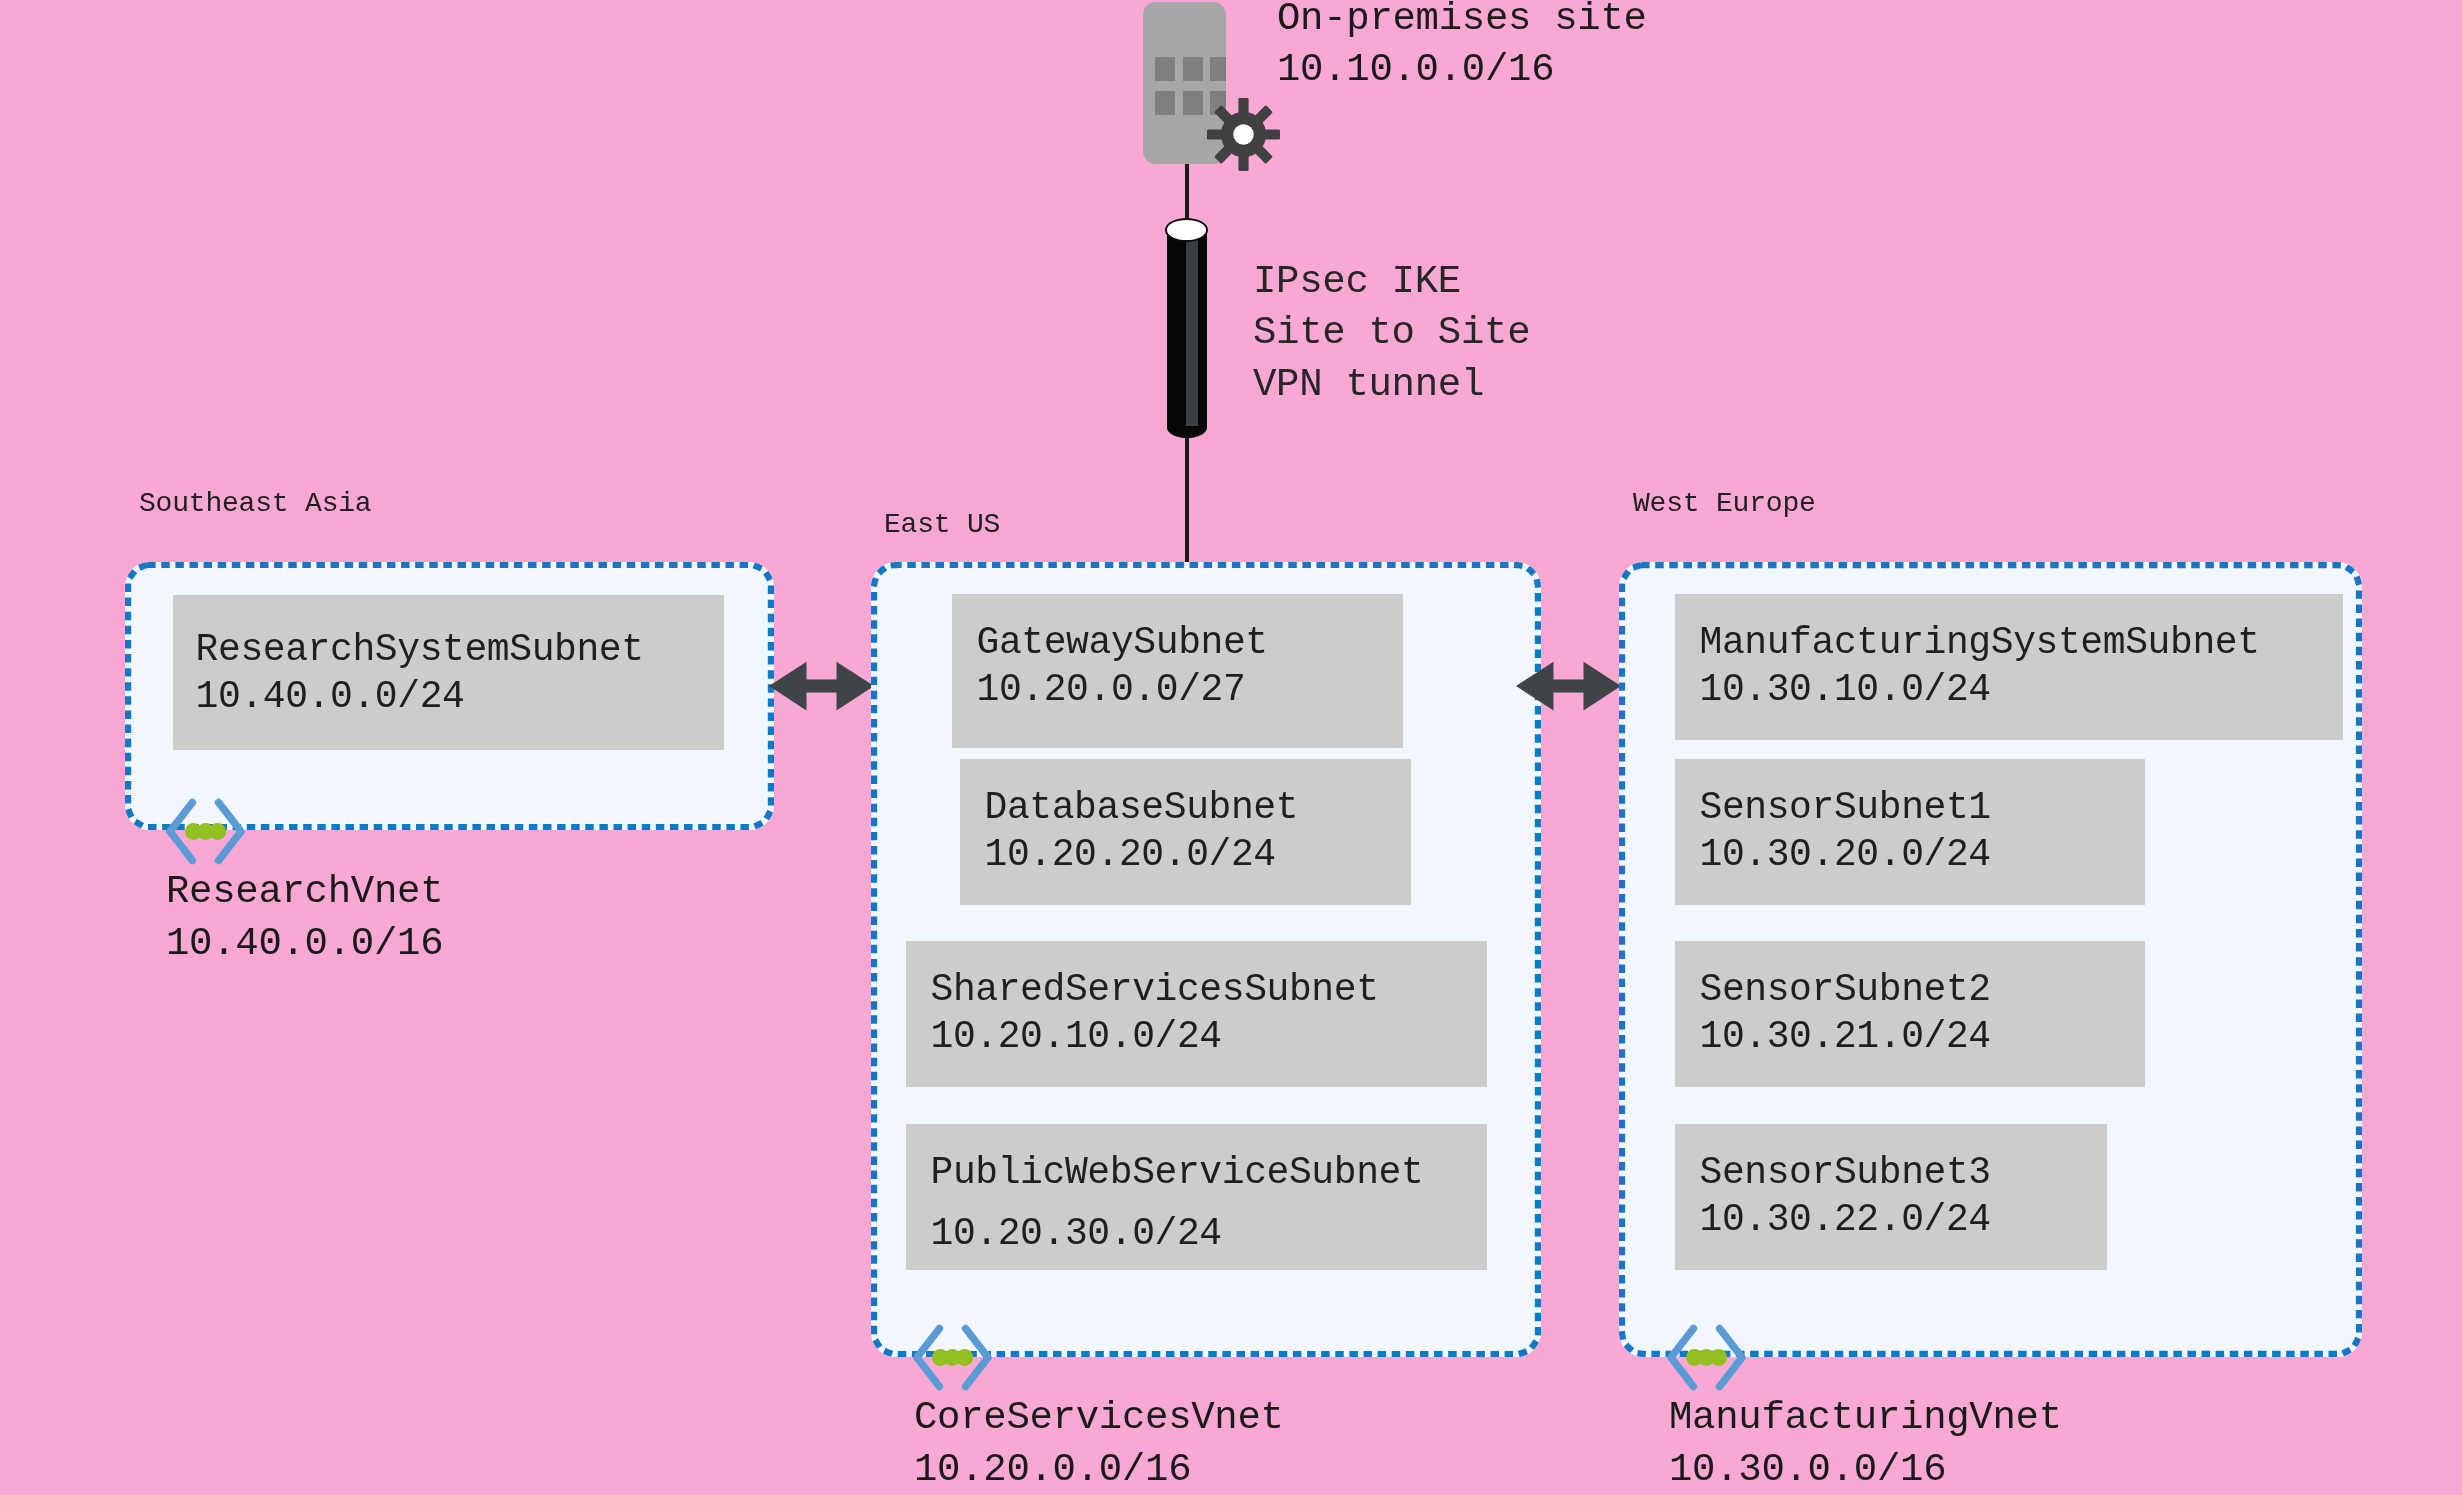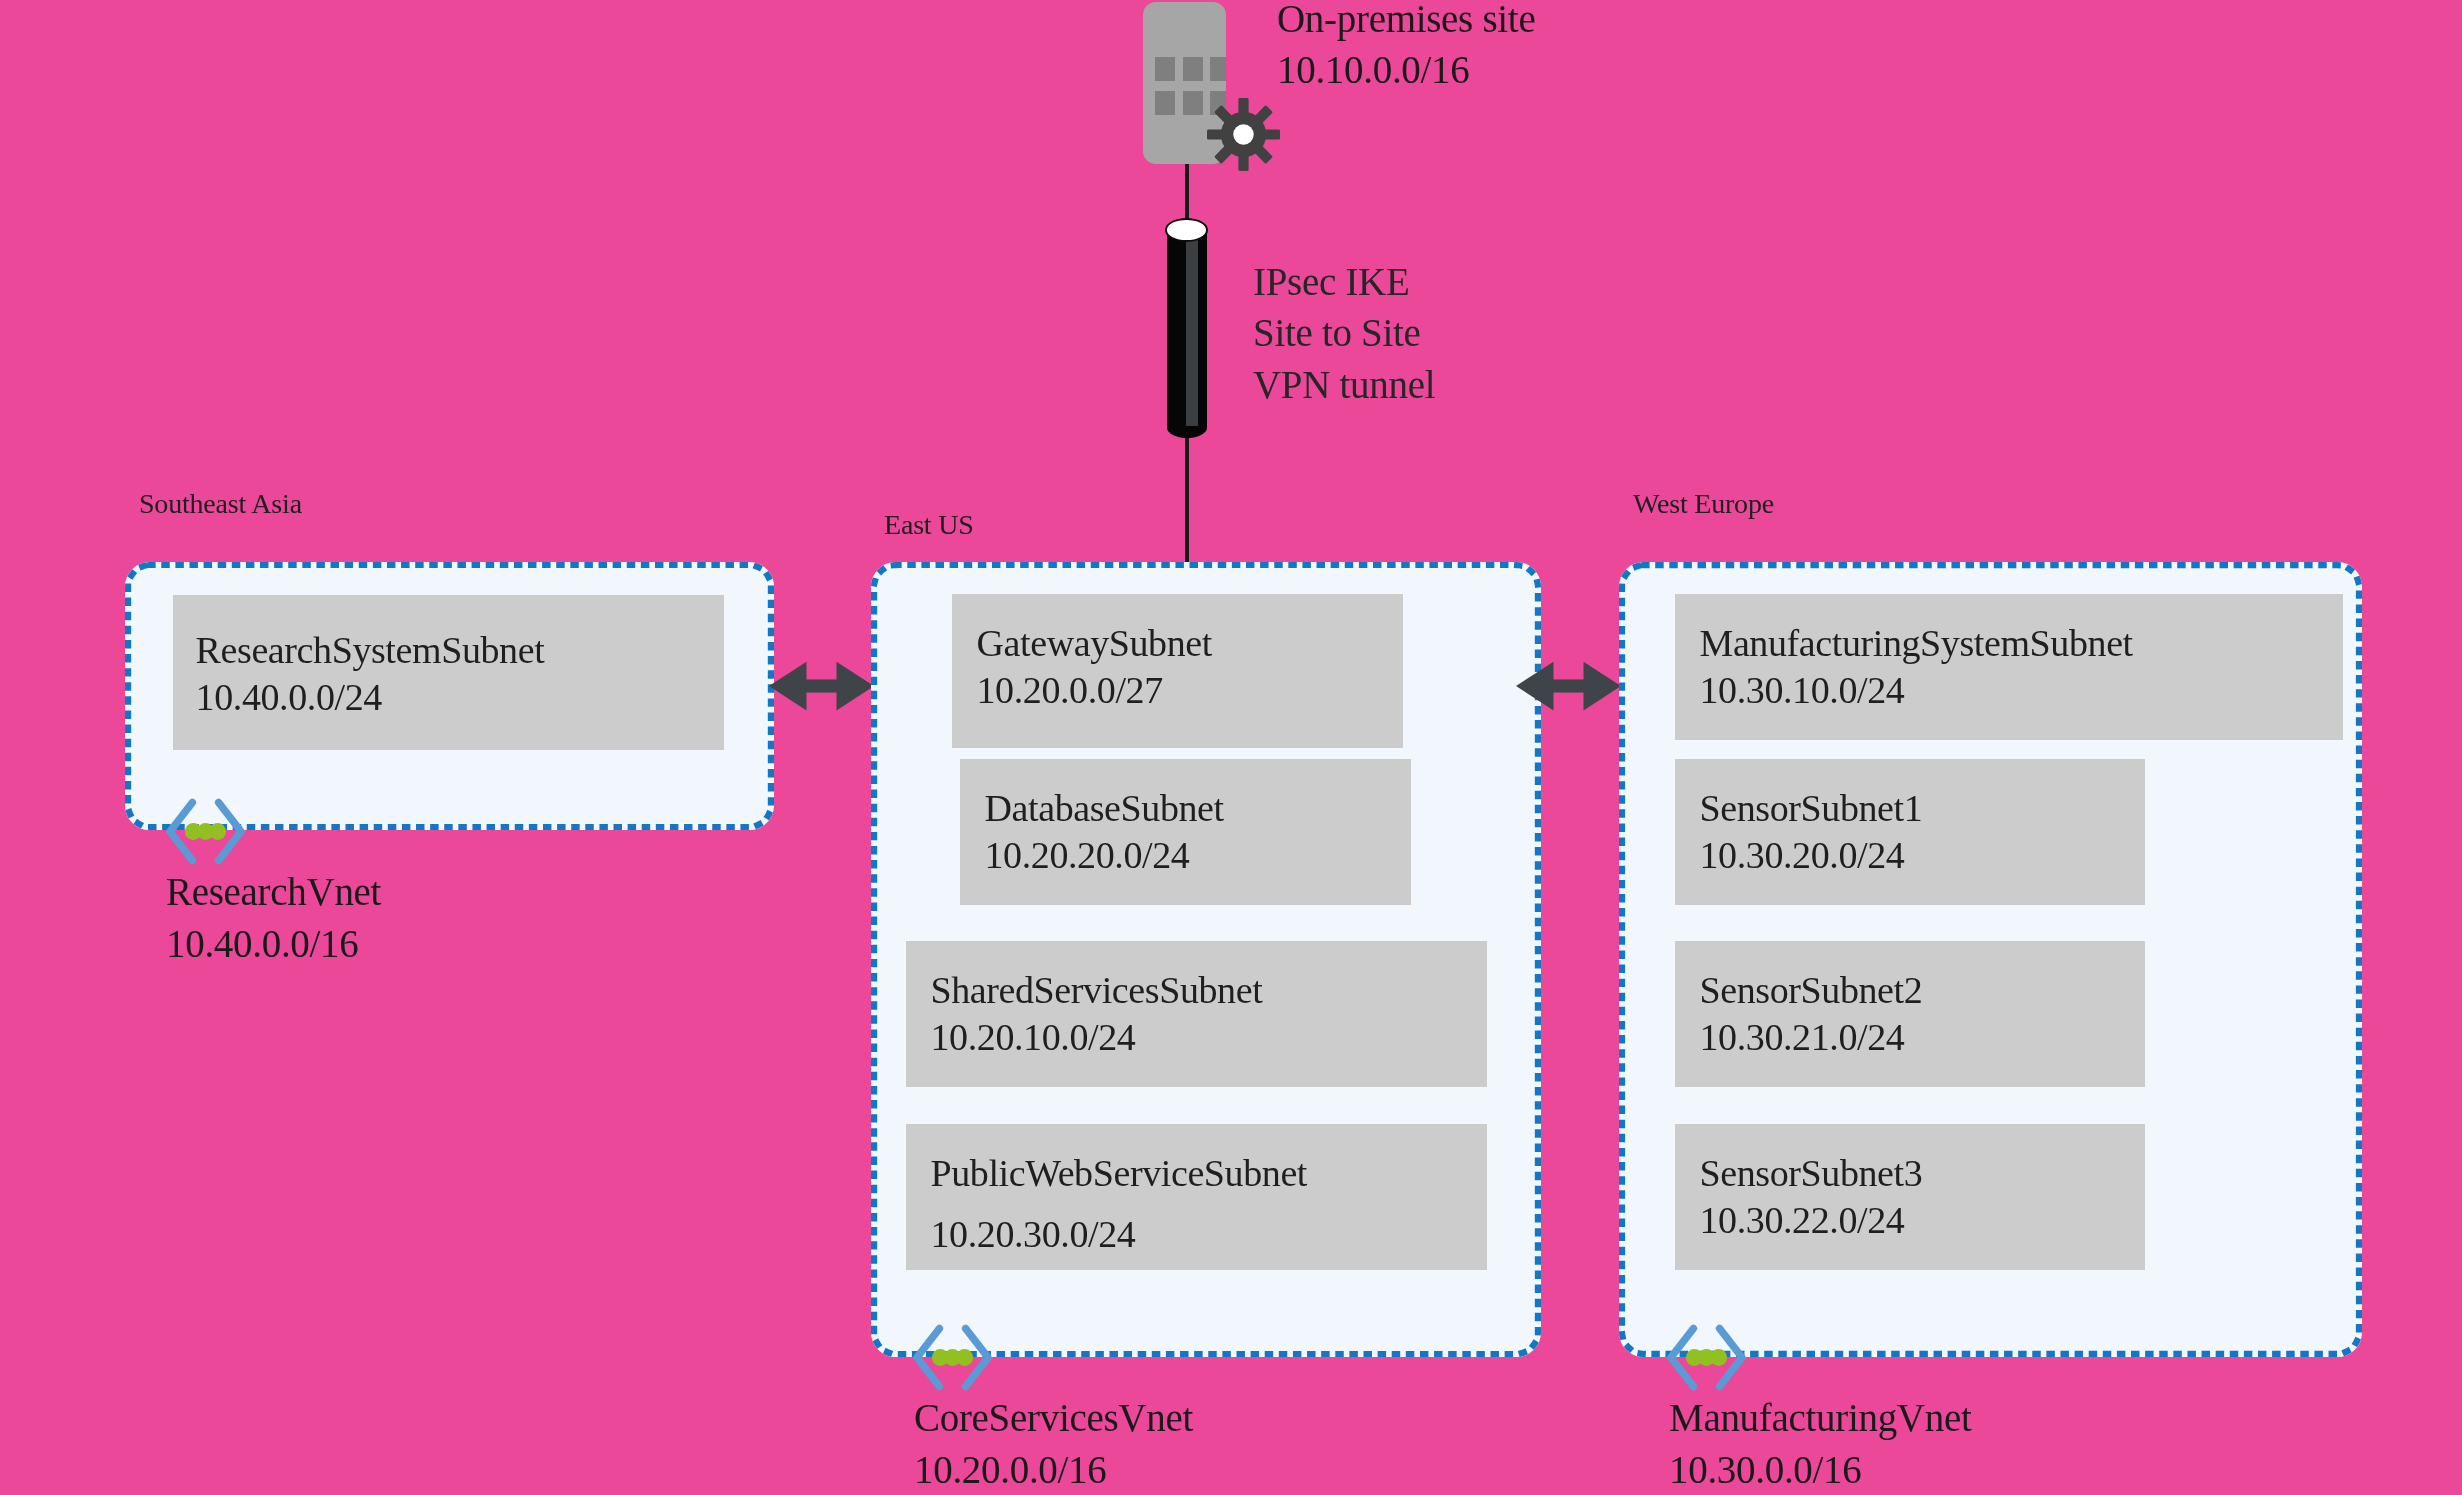--- a/index.html
+++ b/index.html
@@ -5,22 +5,22 @@
 <style>
   html, body {
     margin: 0;
     padding: 0;
     background: #ffffff;
   }
   #stage {
     position: relative;
     width: 2462px;
     height: 1495px;
-    background: #ec4899;
-    font-family: Liberation Serif, serif;
+    background: #f9a8d4;
+    font-family: Liberation Mono, monospace;
     overflow: hidden;
   }
 
   
   .txt {
     position: absolute;
     color: #1c1c1c;
     white-space: pre;
     line-height: 1.18;
     font-weight: 400;
@@ -278,21 +278,21 @@
   <div class="subnet" style="left:1675px; top:759px; width:470px; height:146px;">
     <div class="subnet-text" style="left:24.5px; top:26px;">SensorSubnet1</div>
     <div class="subnet-text" style="left:24.5px; top:73px;">10.30.20.0/24</div>
   </div>
 
   <div class="subnet" style="left:1675px; top:941px; width:470px; height:146px;">
     <div class="subnet-text" style="left:24.5px; top:26px;">SensorSubnet2</div>
     <div class="subnet-text" style="left:24.5px; top:73px;">10.30.21.0/24</div>
   </div>
 
-  <div class="subnet" style="left:1675px; top:1124px; width:470px; height:146px;">
+  <div class="subnet" style="left:1675px; top:1124px; width:432px; height:146px;">
     <div class="subnet-text" style="left:24.5px; top:26px;">SensorSubnet3</div>
     <div class="subnet-text" style="left:24.5px; top:73px;">10.30.22.0/24</div>
   </div>
 
   <div class="vnet-badge" style="left:1663px; top:1321px;">
     <svg width="87" height="73" viewBox="0 0 92 78" aria-hidden="true">
       <path d="M32 8 L8 39 L32 70" fill="none" stroke="#5b9bd5" stroke-width="8" stroke-linecap="round" stroke-linejoin="round"></path>
       <path d="M60 8 L84 39 L60 70" fill="none" stroke="#5b9bd5" stroke-width="8" stroke-linecap="round" stroke-linejoin="round"></path>
       <circle cx="33" cy="39" r="9" fill="#92c020"></circle>
       <circle cx="46" cy="39" r="9" fill="#92c020"></circle>

